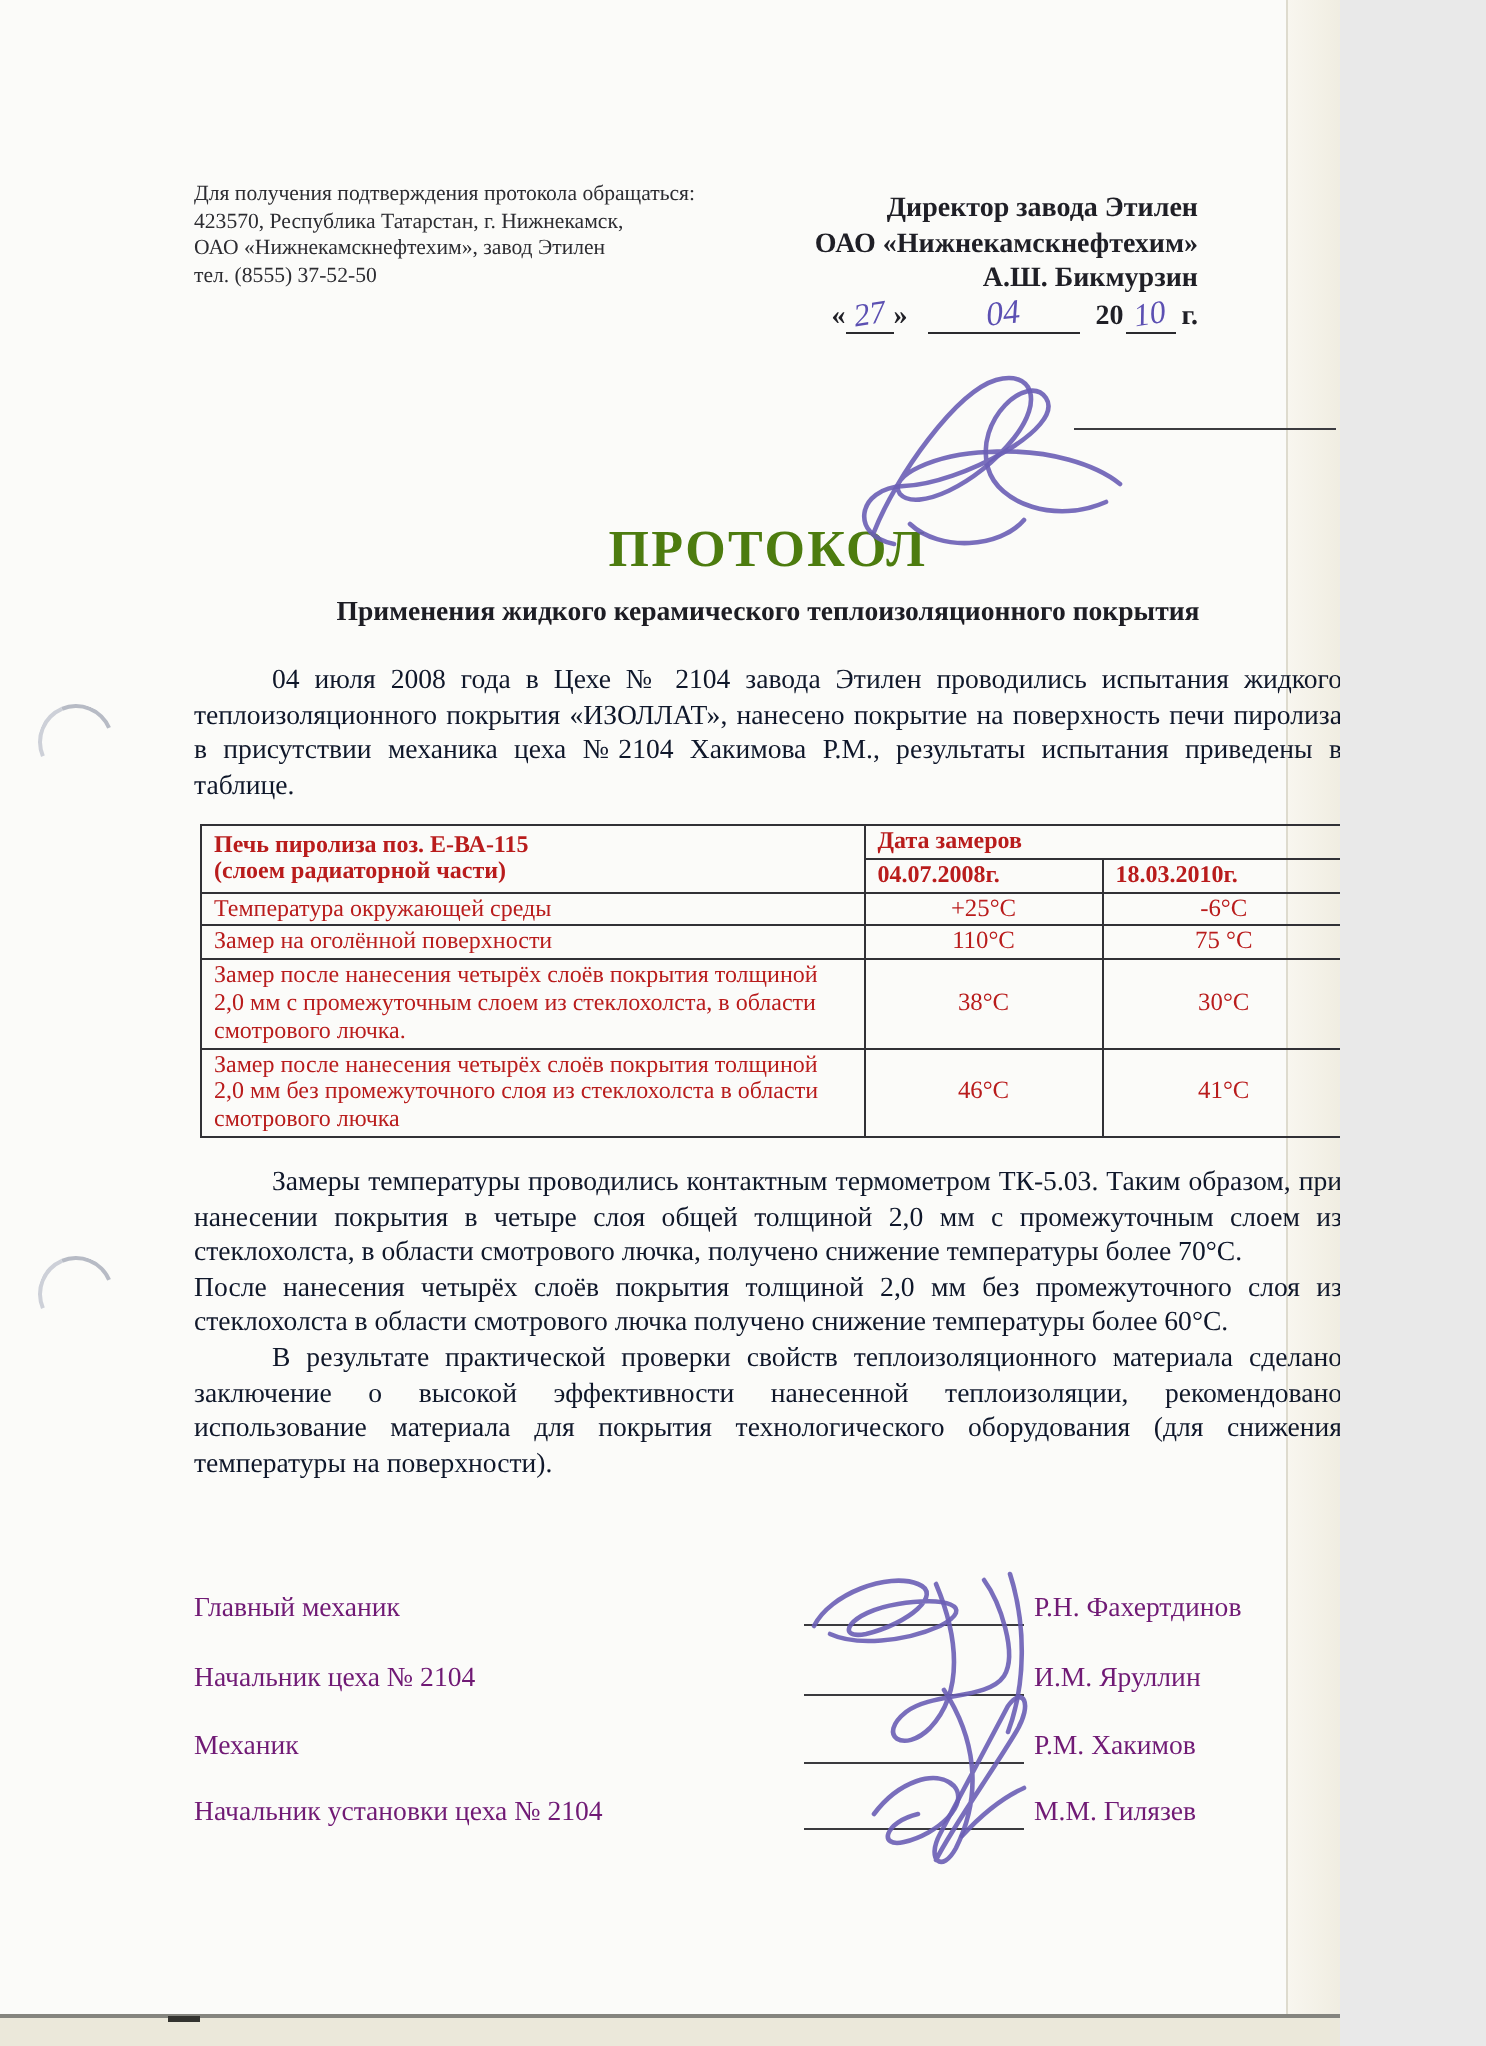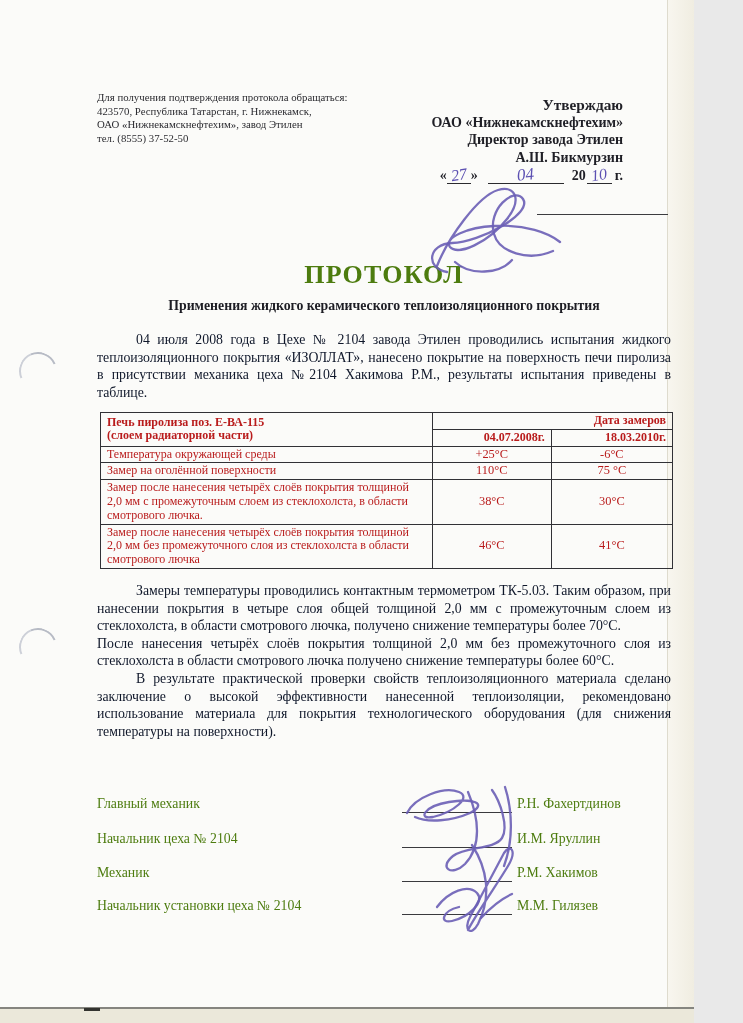--- a/index.html
+++ b/index.html
@@ -1,19 +1,19 @@
 <!DOCTYPE html>
 <html><head>
 <meta charset="utf-8">
 <style>
   html,body{margin:0;padding:0;background:#e9e9e9;}
   .page{
     position:relative;width:670px;height:1023px;background:#fbfbf9;
     overflow:hidden;font-family:"Liberation Serif","DejaVu Serif",serif;
-    color:#222226;padding-left:24px;-webkit-font-smoothing:antialiased;
+    color:#222226;-webkit-font-smoothing:antialiased;
   }
   
   .edge-right{position:absolute;right:0;top:0;width:26px;height:100%;
     background:linear-gradient(90deg,#f8f6ef,#f0ede1);border-left:1px solid #dedbce;}
   .scan-bottom-line{position:absolute;left:0;top:1007px;width:100%;height:2px;background:#85857f;}
   .scan-bottom-strip{position:absolute;left:0;top:1009px;width:100%;height:14px;background:#ebe8da;}
   .scan-bottom-mark{position:absolute;left:84px;top:1008px;width:16px;height:3px;background:#33332f;}
   .arc{position:absolute;width:34px;height:34px;border:2.2px solid transparent;
     border-top-color:#b7bbc5;border-left-color:#cdd0d8;border-radius:50%;transform:rotate(22deg);}
   .arc1{left:19px;top:352px;}
@@ -39,27 +39,27 @@
     font-weight:bold;font-size:13.8px;color:#1d1d24;}
   .body-par{text-align:justify;font-size:13.8px;line-height:17.6px;margin:0;color:#0f172a;}
   .indent{text-indent:39px;}
   .par1{position:absolute;left:97px;width:574px;top:331px;}
   .par-block{position:absolute;left:97px;width:574px;top:582px;}
   
   .results{position:absolute;left:100px;top:412px;width:573px;border-collapse:collapse;
     font-size:12px;line-height:13.8px;color:#b91c1c;}
   .results td{border:1.4px solid #313136;padding:1px 6px;vertical-align:middle;}
   .results .hdr{font-weight:bold;}
-  .results .center{text-align:right;}
+  .results .center{text-align:left;}
   .results .c1{width:58%;text-align:left;}
   .results .c2{width:20.8%;}
   .results .c3{width:21.2%;}
   .results .vals{text-align:center;font-size:12.4px;}
   
-  .sig-row{position:absolute;left:97px;width:576px;height:22px;font-size:13.8px;color:#4d7c0f;}
+  .sig-row{position:absolute;left:97px;width:576px;height:22px;font-size:13.8px;color:#701a75;}
   .sig-role{position:absolute;left:0;top:0;}
   .sig-line{position:absolute;left:305px;top:16px;width:110px;border-bottom:1.4px solid #3a3a3e;}
   .sig-name{position:absolute;left:420px;top:0;}
   
   .ink{position:absolute;left:0;top:0;pointer-events:none;}
   .ink path{fill:none;stroke:#6a5eb5;stroke-width:2.3;stroke-linecap:round;opacity:.9;}
 </style>
 </head>
 <body>
 
@@ -70,23 +70,22 @@
   <div class="arc arc2"></div>
 
   <div class="contact">
     <div>Для получения подтверждения протокола обращаться:</div>
     <div>423570, Республика Татарстан, г. Нижнекамск,</div>
     <div>ОАО «Нижнекамскнефтехим», завод Этилен</div>
     <div>тел. (8555) 37-52-50</div>
   </div>
 
   <div class="approval">
-    <div class="appr-title">Утверждаю</div>
+    <div>Директор завода Этилен</div>
     <div>ОАО «Нижнекамскнефтехим»</div>
-    <div>Директор завода Этилен</div>
     <div>А.Ш. Бикмурзин</div>
     <div class="date-line">
       <span>«</span><span class="u day-u"><span class="hand">27</span></span><span>»</span><span class="u month-u"><span class="hand hand-month">04</span></span><span>20</span><span class="u year-u"><span class="hand">10</span></span><span>г.</span>
     </div>
   </div>
   <div class="dir-sign-line"></div>
 
   <div class="doc-title">ПРОТОКОЛ</div>
   <div class="doc-subtitle">Применения жидкого керамического теплоизоляционного покрытия</div>
 

